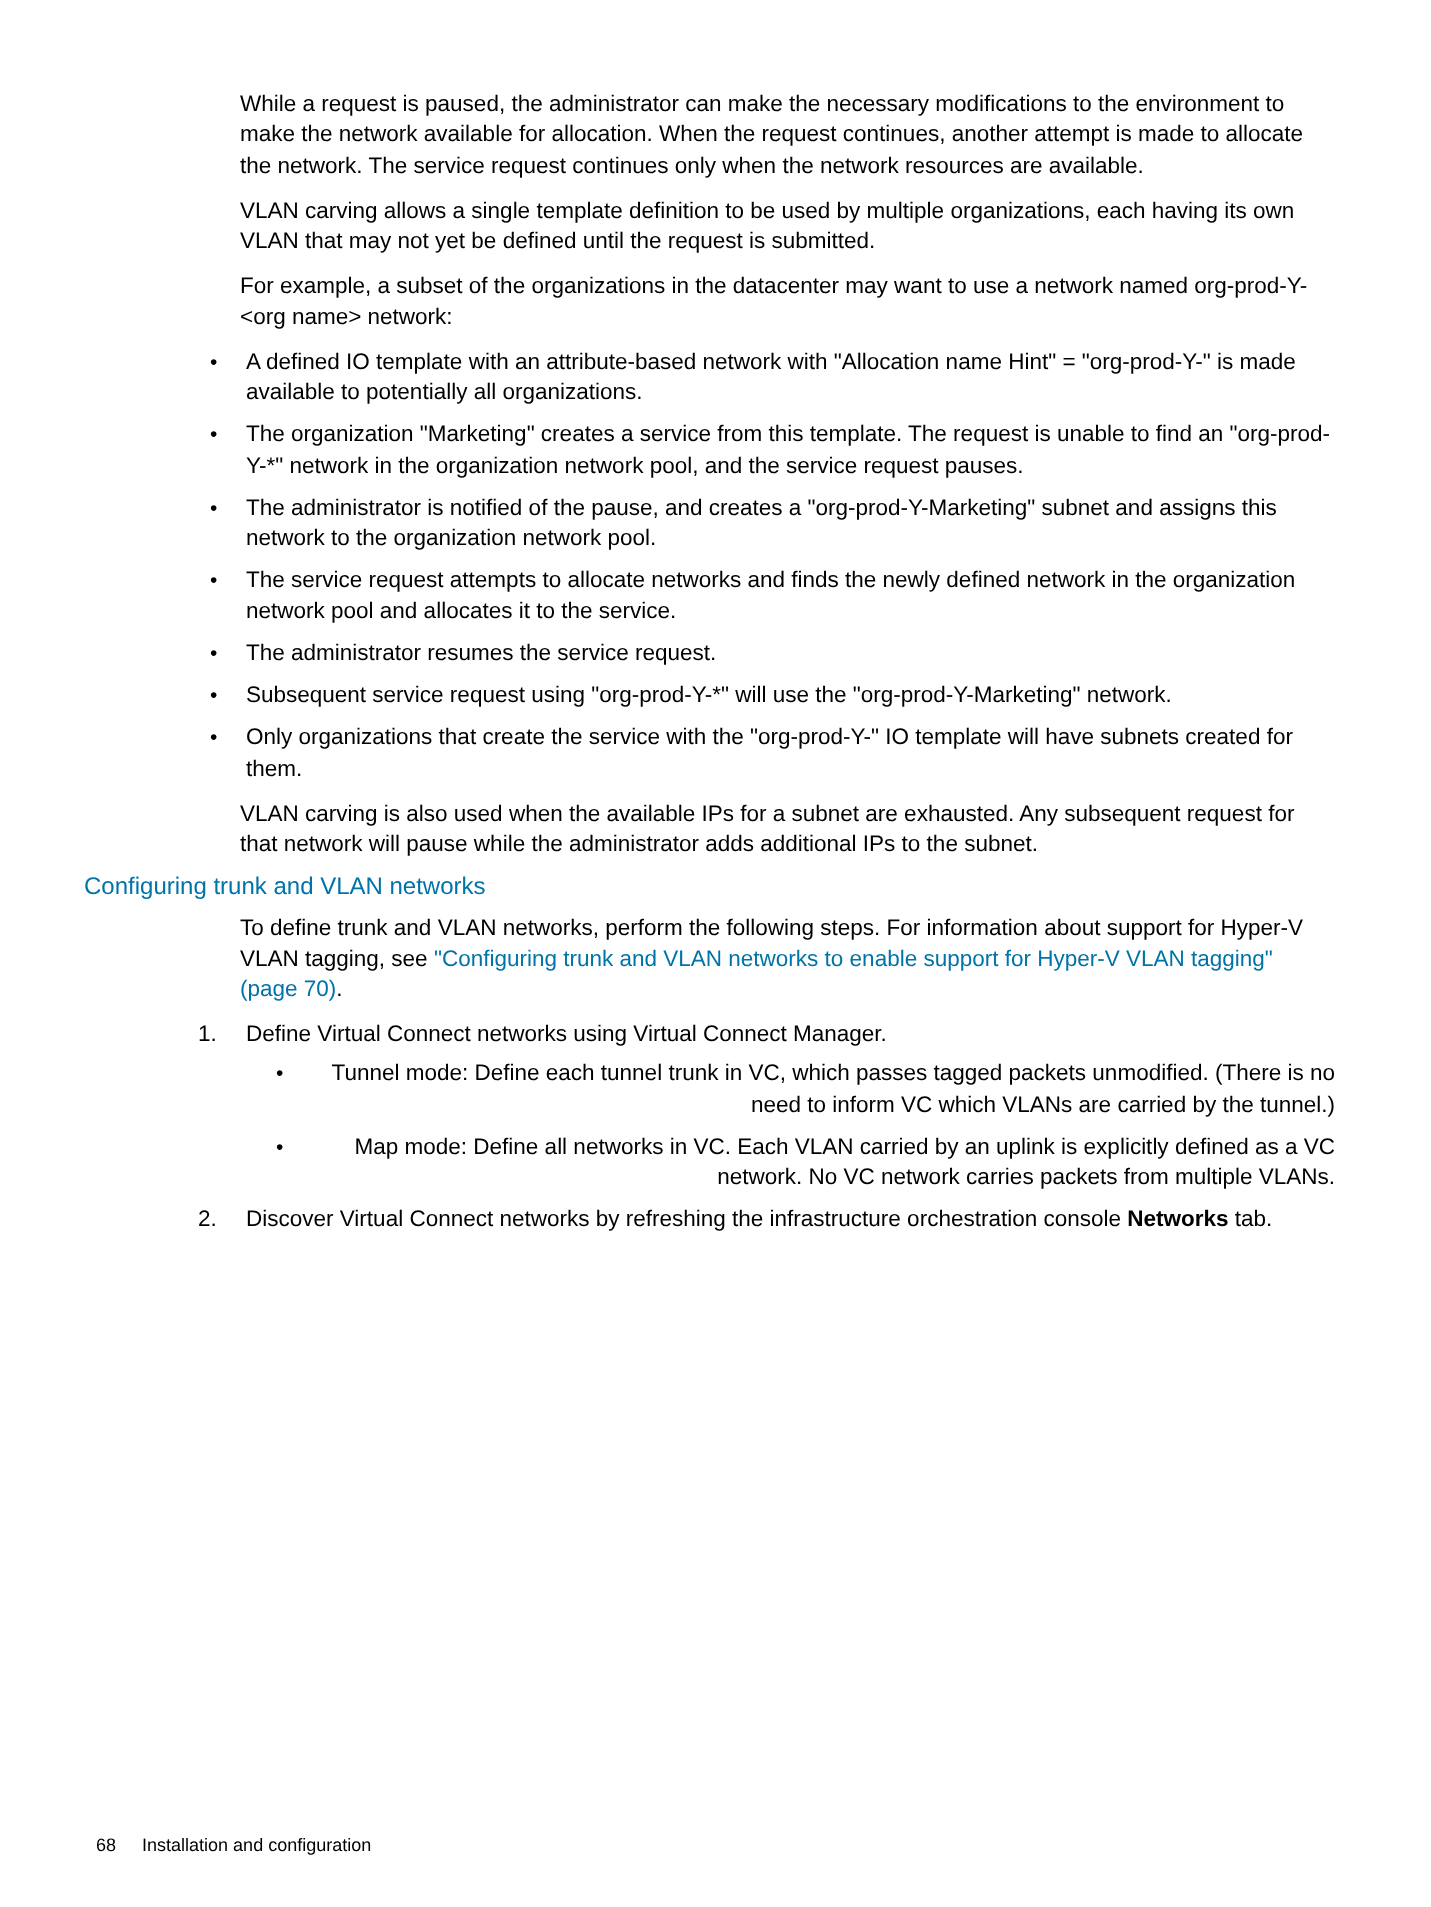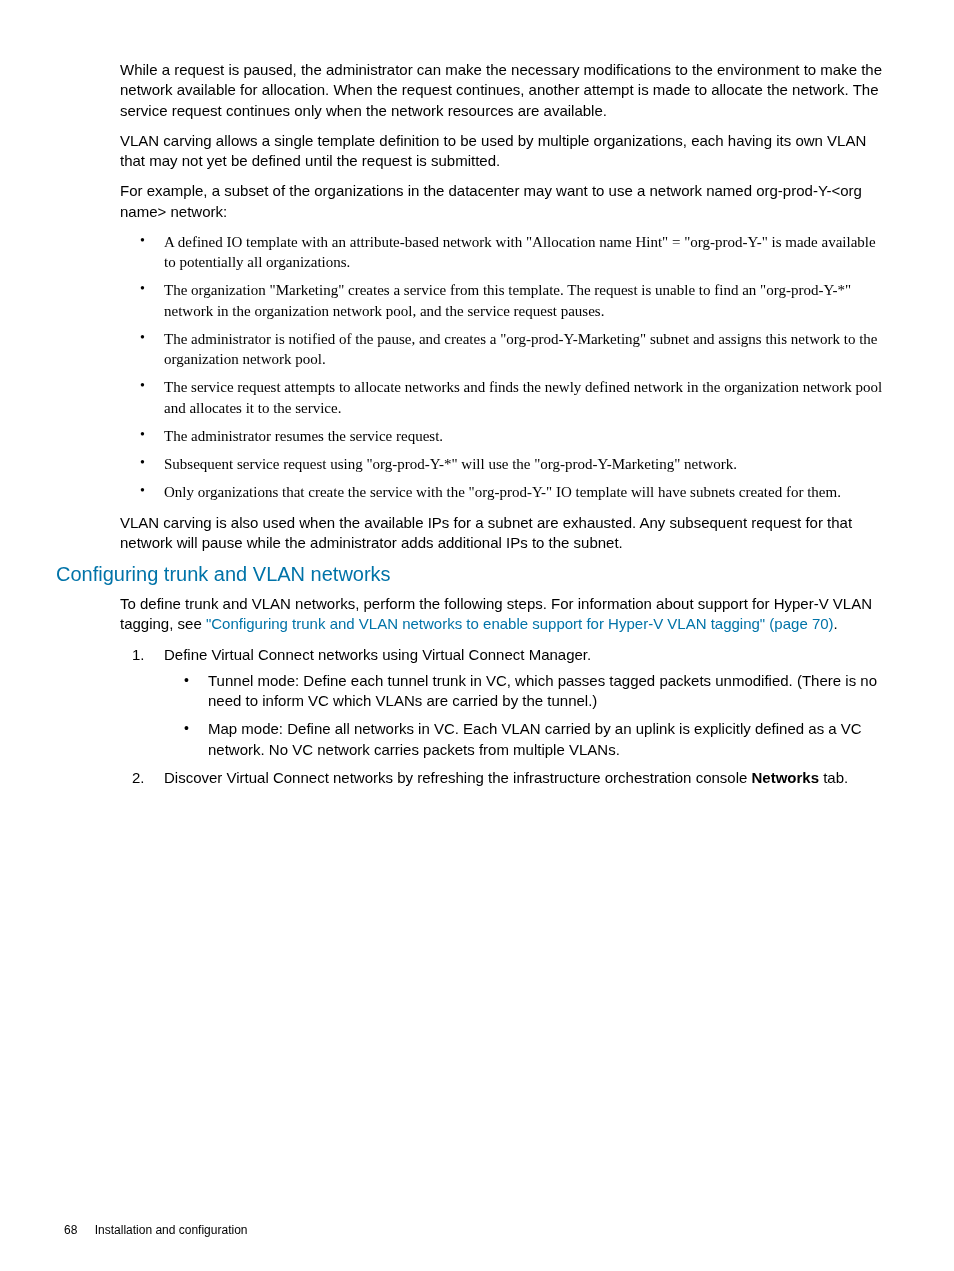--- a/index.html
+++ b/index.html
@@ -10,26 +10,26 @@
       background: #fff;
       color: #000;
       position: relative;
       padding: 60px 64px 40px 64px;
     }
     .content { margin-left: 56px; }
     .para {
       font-size: 15px;
       line-height: 1.35;
       margin-bottom: 10px;
+      margin-left: 40px;
     }
     ul.bullet-list {
       list-style: none;
       margin-left: 20px;
       margin-bottom: 10px;
-      font-family: Liberation Serif, serif;
     }
     ul.bullet-list > li {
       position: relative;
       padding-left: 24px;
       font-size: 15px;
       line-height: 1.35;
       margin-bottom: 8px;
     }
     ul.bullet-list > li::before {
       content: "•";
@@ -53,38 +53,39 @@
     }
     ol.num-list > li::before {
       content: counter(item) ".";
       position: absolute;
       left: 12px;
       top: 0;
     }
     ul.inner-list {
       list-style: none;
       margin-top: 6px;
+      text-align: right;
     }
     ul.inner-list > li {
       position: relative;
       padding-left: 24px;
       margin-left: 20px;
       font-size: 15px;
       line-height: 1.35;
       margin-bottom: 8px;
     }
     ul.inner-list > li::before {
       content: "•";
       position: absolute;
       left: 0;
       top: 0;
       font-size: 14px;
     }
     h2.section-heading {
-      font-size: 20px;
+      font-size: 16px;
       font-weight: normal;
       color: #0073a8;
       margin-top: 2px;
       margin-bottom: 8px;
       margin-left: -8px;
     }
     .link { color: #0073a8; }
     .bold { font-weight: bold; text-align: center; }
     .footer {
       position: absolute;

